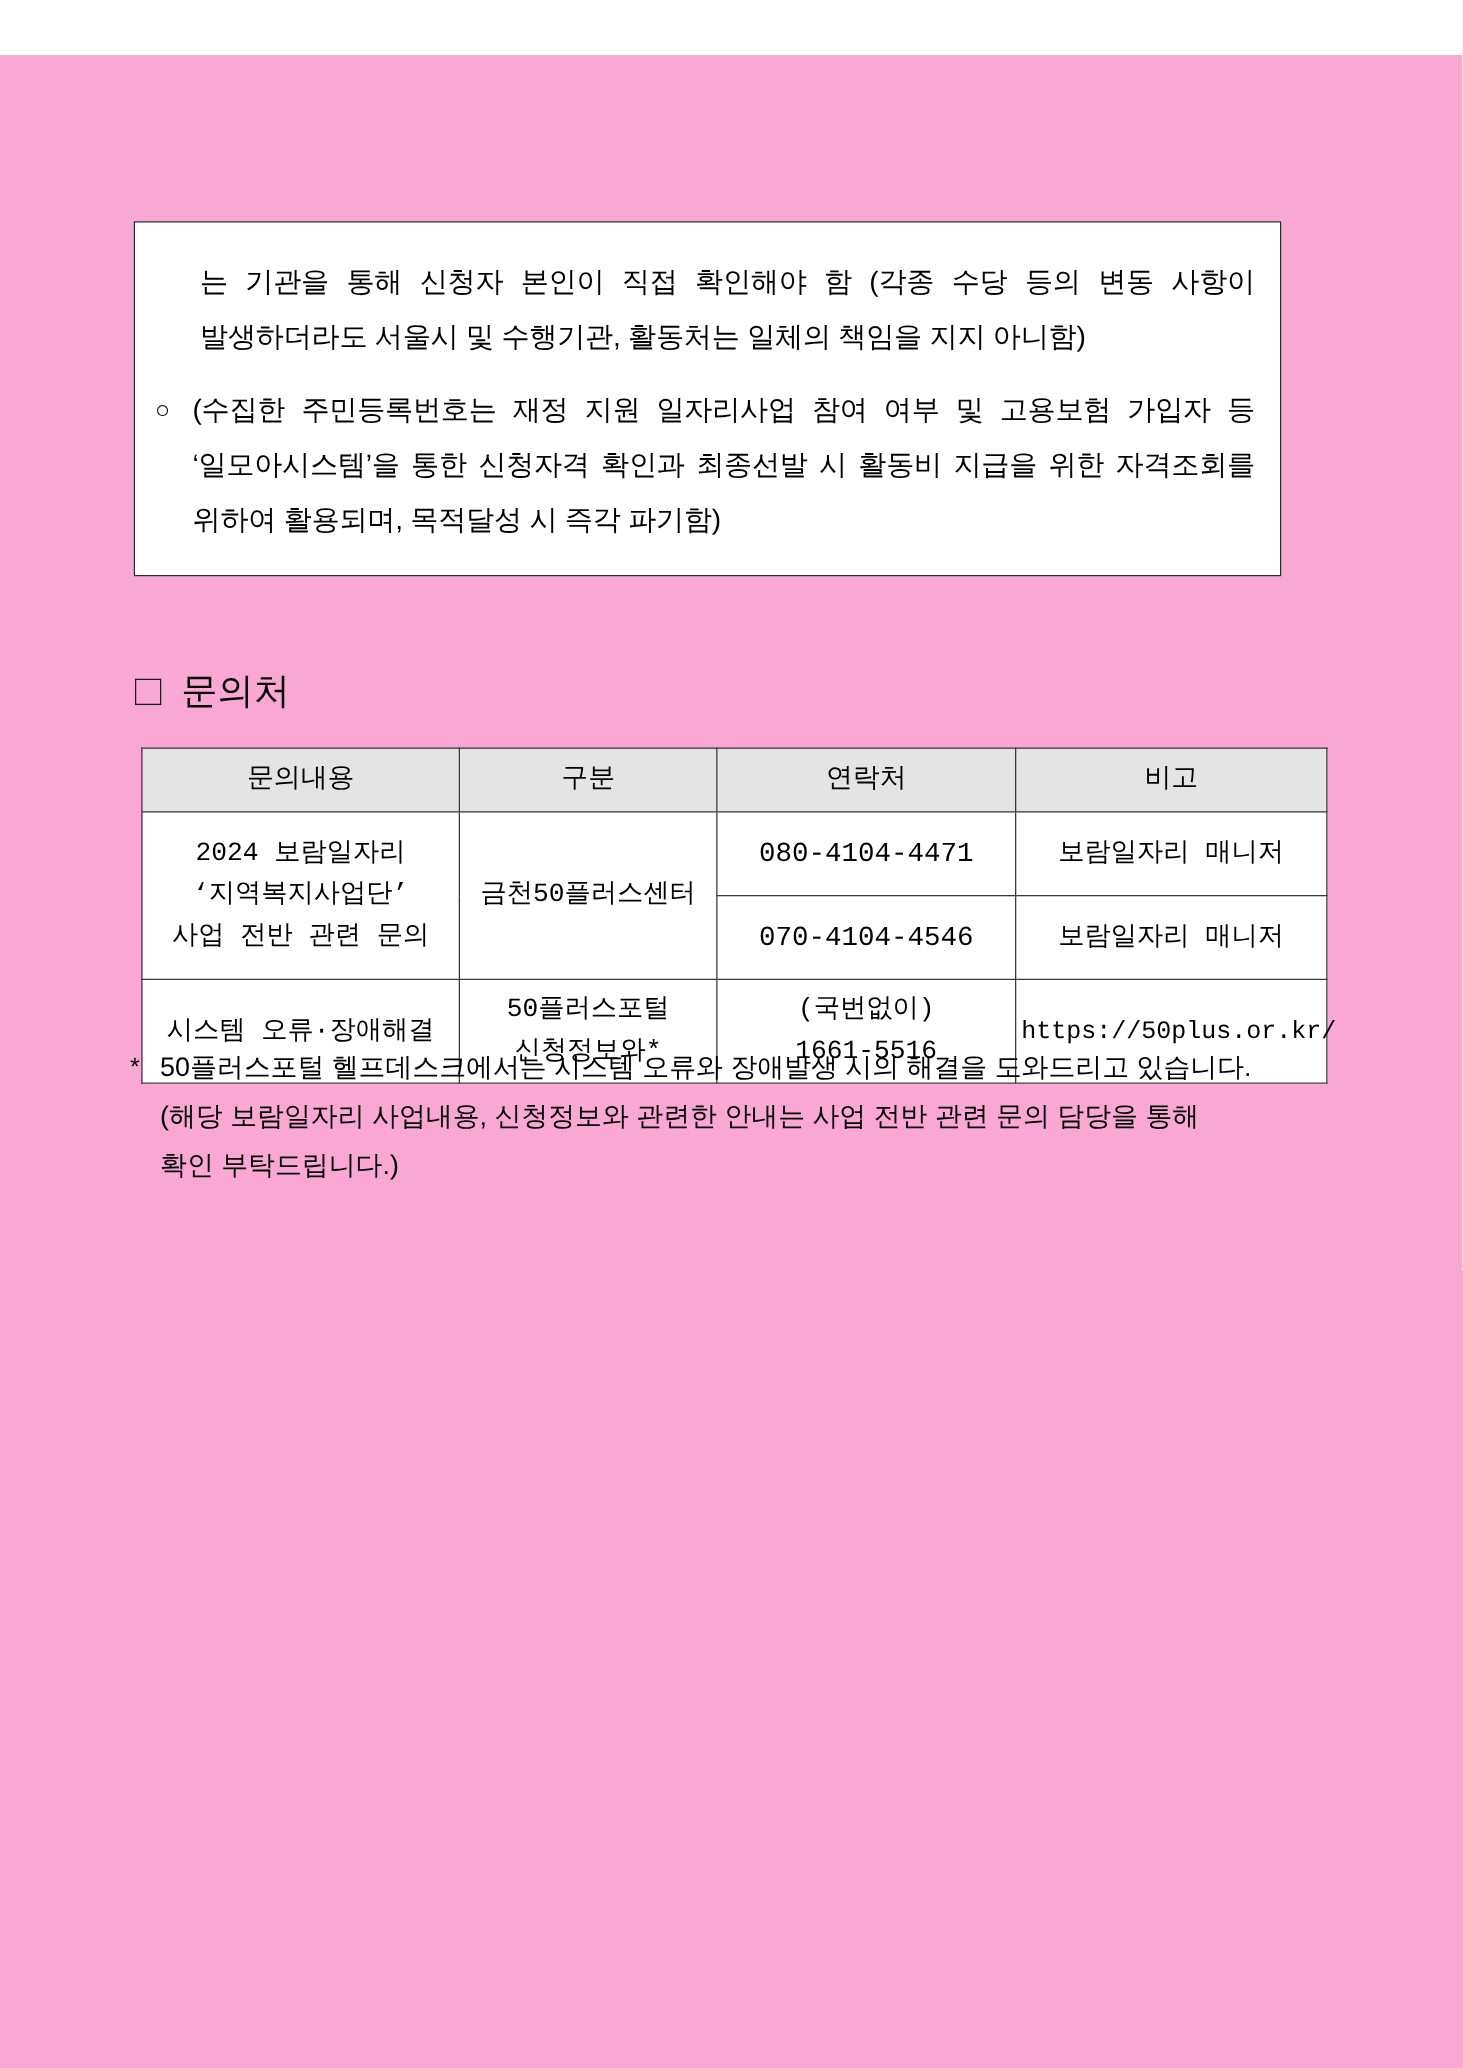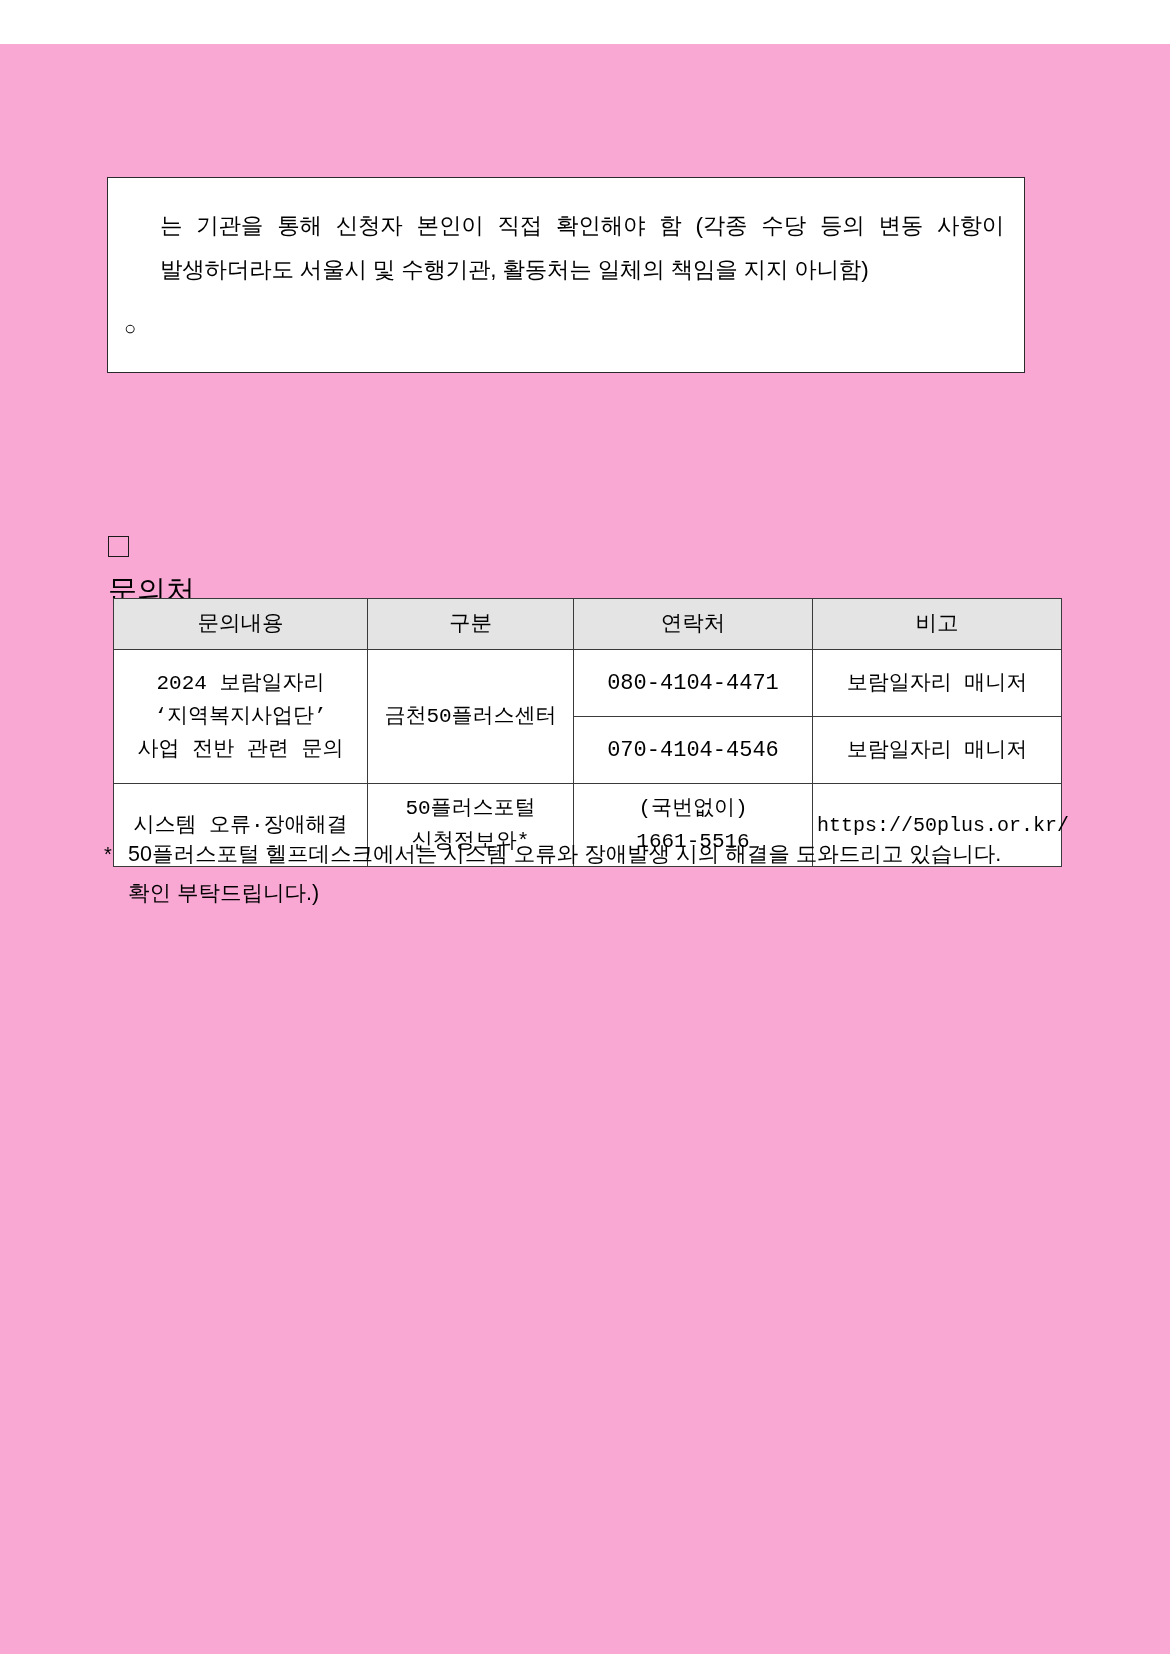--- a/index.html
+++ b/index.html
@@ -79,22 +79,22 @@
   .bullet-body .last-line {
     text-align-last: left;
   }
 
   
   .section-heading {
     position: absolute;
     left: 108px;
     top: 492px;
     display: flex;
+    align-items: center;
     gap: 16px;
-    flex-direction: column;
   }
   .sq-marker {
     width: 21px;
     height: 21px;
     border: 1.8px solid #1a1a1a;
     box-sizing: border-box;
     display: inline-block;
   }
   .section-title {
     font-size: 29px;
@@ -177,20 +177,21 @@
 <body>
 
 <div class="page">
 
   <div class="notice-box">
     <div class="para-plain">는 기관을 통해 신청자 본인이 직접 확인해야 함 (각종 수당 등의 변동 사항이 발생하더라도 서울시 및 수행기관, 활동처는 일체의 책임을 지지 아니함)</div>
 
     <div class="bullet-item">
       <span class="bullet-mark">○</span>
       <span class="bullet-body">
+        <span class="sub-line last-line">(수집한 주민등록번호는 재정 지원 일자리사업 참여 여부 및 고용보험 가입자 등 ‘일모아시스템’을 통한 신청자격 확인과 최종선발 시 활동비 지급을 위한 자격조회를 위하여 활용되며, 목적달성 시 즉각 파기함)</span>
       </span>
     </div>
   </div>
 
   <div class="section-heading">
     <span class="sq-marker"></span>
     <span class="section-title">문의처</span>
   </div>
 
   <table class="contact-table">
@@ -230,18 +231,19 @@
         <td class="cell-last url-cell">https://50plus.or.kr/</td>
       </tr>
     </tbody>
   </table>
 
   <div class="footnote">
     <div class="fn-row">
       <span class="fn-star">*</span>
       <span class="fn-text">
         <span class="fn-l1">50플러스포털 헬프데스크에서는 시스템 오류와 장애발생 시의 해결을 도와드리고 있습니다.</span>
+        <span class="fn-l2">(해당 보람일자리 사업내용, 신청정보와 관련한 안내는 사업 전반 관련 문의 담당을 통해</span>
         <span class="fn-l3">확인 부탁드립니다.)</span>
       </span>
     </div>
   </div>
 
 </div>
 
 </body></html>

